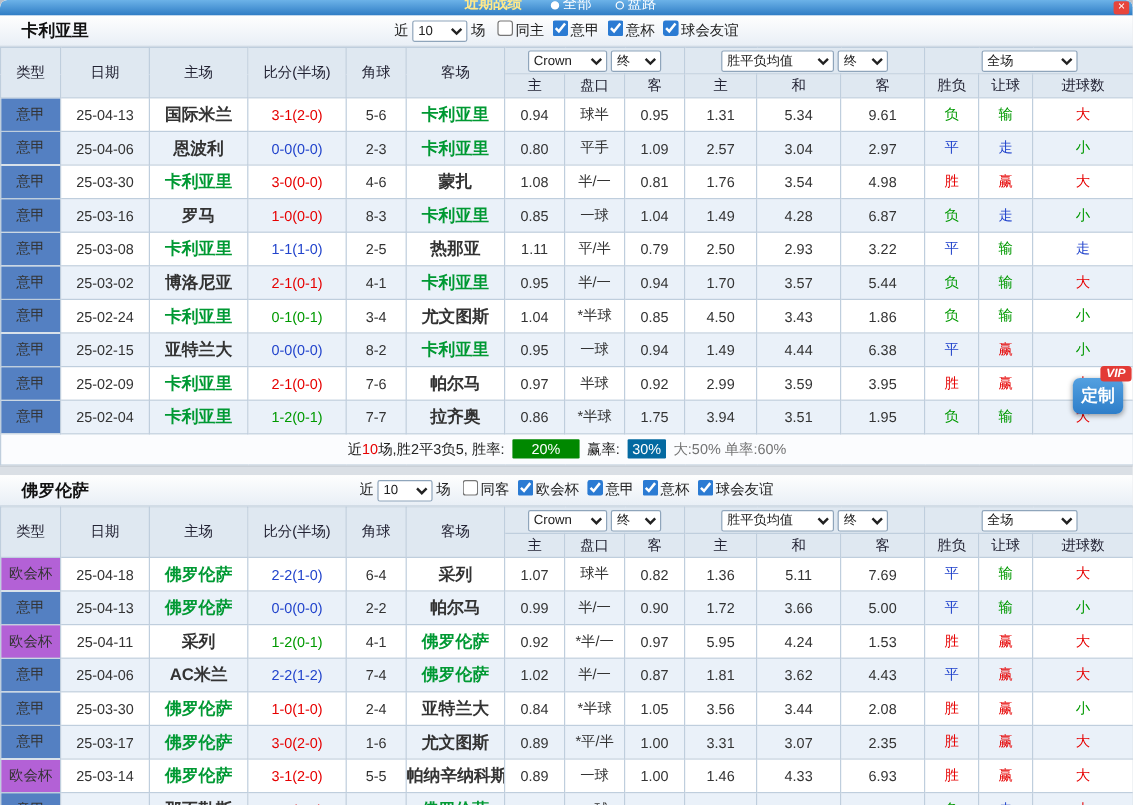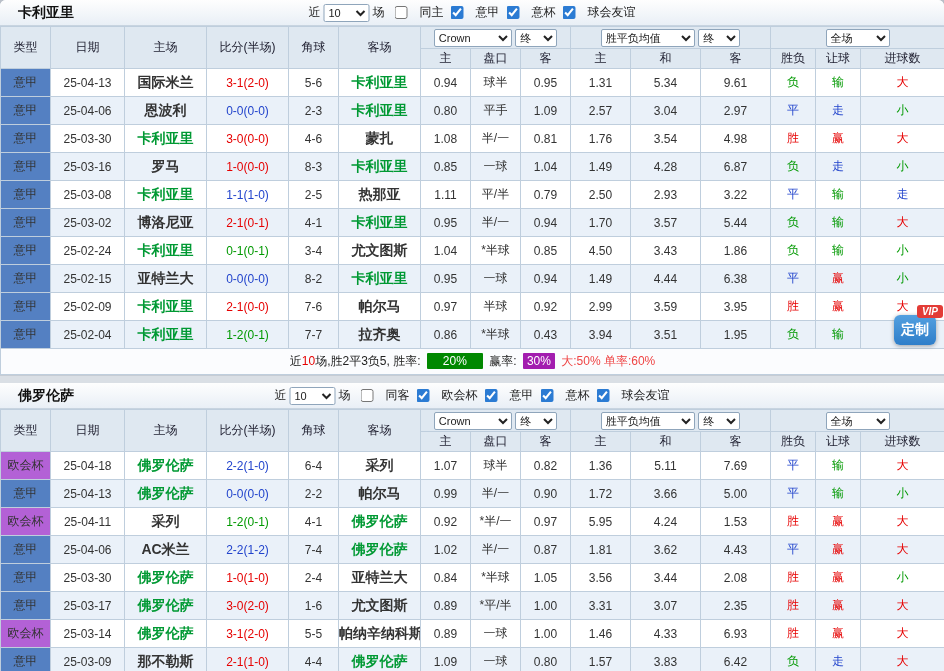--- a/index.html
+++ b/index.html
@@ -21,65 +21,71 @@
   .close{position:absolute;top:1px;right:3px;width:13px;height:11px;background:#e8453c;
          color:#fff;font-size:10px;line-height:10px;text-align:center;border-radius:2px;cursor:pointer}
 
   
   .secbar{position:relative;height:26px;background:linear-gradient(#fefefe,#e9eff6);
           border-bottom:1px solid #c8d4e0;display:flex;align-items:center}
   .team{font-size:14px;font-weight:bold;color:#111;margin-left:18px}
   .filters{position:absolute;left:50%;transform:translateX(-50%);font-size:12px;color:#222;
            display:flex;align-items:center;gap:3px;white-space:nowrap}
   .checks{display:inline-flex;align-items:center}
-  .chk{display:inline-flex;align-items:center;margin-left:7px;gap:12px;cursor:pointer}
+  .chk{display:inline-flex;margin-left:7px;gap:2px;cursor:pointer}
   .chk input{width:13px;height:13px;accent-color:#2b7bd3;margin:0}
 
   
   .sel{font-size:11px;height:18px;border:1px solid #8fa5bb;background:#fff;border-radius:2px;
        font-family:inherit;color:#222}
-  .seln{width:46px}.selc{width:78px}.self{width:42px}.sela{width:94px}.sels{width:64px}
+  .seln{width:46px}.selc{width:66px}.self{width:42px}.sela{width:94px}.sels{width:80px}
 
   
   .grid{width:944px;border-collapse:collapse;table-layout:fixed;font-size:12px}
   .grid th,.grid td{border:1px solid #bfcedd;text-align:center;padding:0;overflow:hidden;white-space:nowrap}
   .grid thead th{background:#dfe8f1;color:#223;font-weight:normal}
   .grid tr.ha th{height:22px}
   .grid tr.hb th{height:20px}
   .grid tbody td{height:28px;background:#fff;color:#333}
   .grid tbody tr:nth-child(even) td{background:#eaf1f9}
   td.type{color:#fff}
   td.team{color:#222;cursor:pointer}
   td.team.subject{color:#009933}
   td.pank{color:#cc2200}
   td.odd{color:#333}
 
   
   .summary{height:26px;background:#fbfcfe;font-size:12px;color:#222;border:1px solid #bfcedd}
   .sm-plain{color:#222}
   .sm-red{color:#e60000}
-  .sm-blue{color:#ef4444}
+  .sm-blue{color:#737373}
   .sm-badge-dark{background:#008800;color:#fff;padding:1px 16px;margin:0 3px;border-radius:1px}
-  .sm-badge-bright{background:#a21caf;color:#fff;padding:1px 4px;margin:0 3px;border-radius:1px}
+  .sm-badge-bright{background:#0369a1;color:#fff;padding:1px 4px;margin:0 3px;border-radius:1px}
 
   .gap{height:8px;background:#dadfe5;border-top:1px solid #c6ccd4}
 
   
   .vip-tag{position:absolute;top:305px;right:1px;background:#e33b36;color:#fff;font-size:10px;
            font-style:italic;font-weight:bold;padding:1px 5px;border-radius:3px;z-index:6}
   .custom-btn{position:absolute;top:315px;right:8px;width:42px;height:30px;
               background:linear-gradient(#53a0e0,#2e7ec9);color:#fff;font-size:14px;font-weight:bold;
               border:none;border-radius:6px;box-shadow:0 1px 4px rgba(0,0,0,.35);z-index:5;
               cursor:pointer;font-family:inherit}
 </style>
 </head>
 <body>
 
 <div class="page">
 
+  <div class="topbar">
+    <div class="topbar-tabs">
+      <span class="tb-title">近期战绩</span><span class="tb-tab"><i class="tb-dot on"></i><span>全部</span></span><span class="tb-tab"><i class="tb-dot"></i><span>盘路</span></span>
+    </div>
+    <span class="close">×</span>
+  </div>
 
   <div class="secbar">
     <span class="team">卡利亚里</span>
     <span class="filters">
       <span>近</span>
       <select class="sel seln"><option>10</option></select>
       <span>场</span>
       <span class="checks">
           <label class="chk">
             <input type="checkbox" style="">
@@ -307,21 +313,21 @@
         </tr>
         <tr>
           <td class="type" style="background: rgb(84, 128, 194);">意甲</td>
           <td class="date">25-02-04</td>
           <td class="team subject">卡利亚里</td>
           <td class="score" style="color: rgb(0, 153, 0);">1-2(0-1)</td>
           <td class="corner">7-7</td>
           <td class="team">拉齐奥</td>
           <td class="odd">0.86</td>
           <td class="pank">*半球</td>
-          <td class="odd">0.43</td>
+          <td class="odd">1.75</td>
           <td class="odd">3.94</td>
           <td class="odd">3.51</td>
           <td class="odd">1.95</td>
           <td class="out" style="color: rgb(0, 153, 0);">负</td>
           <td class="out" style="color: rgb(0, 153, 0);">输</td>
           <td class="out" style="color: rgb(230, 0, 0);">大</td>
         </tr>
       </tbody>
     <tfoot>
       <tr>

